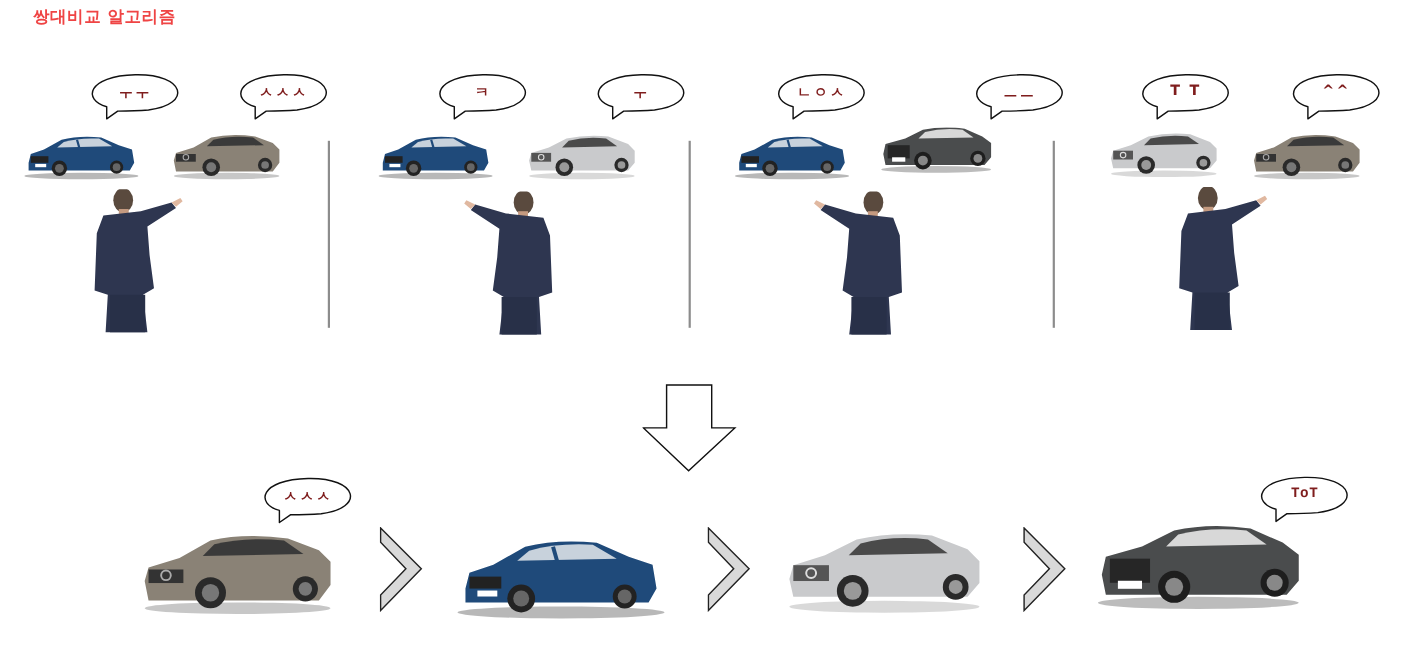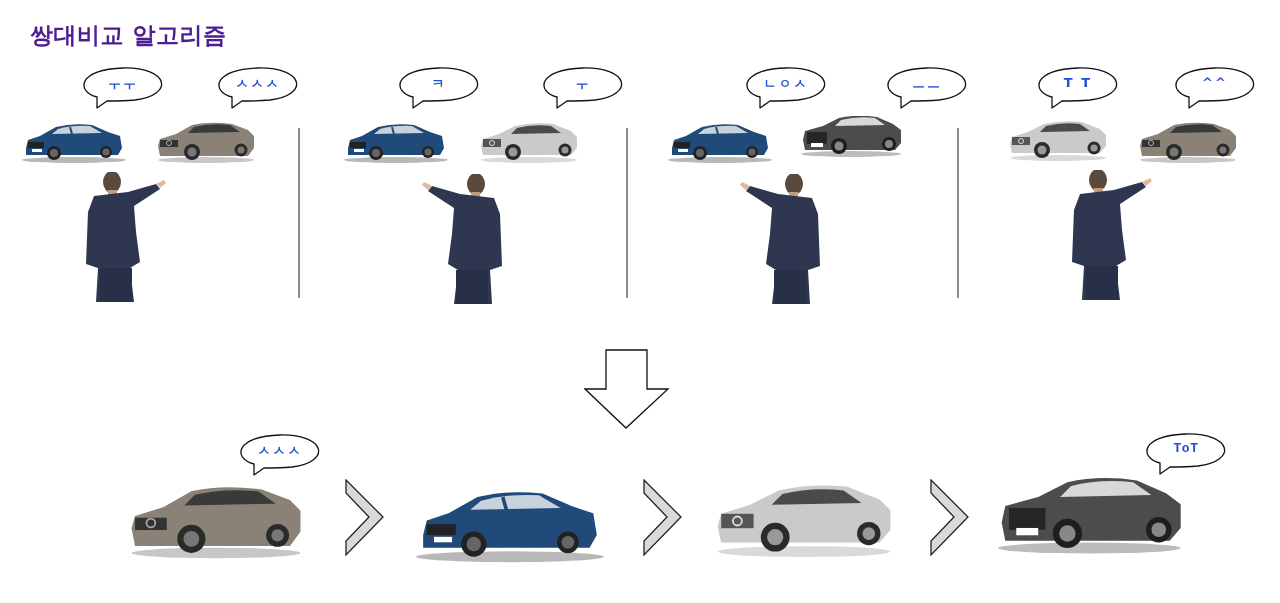--- a/index.html
+++ b/index.html
@@ -1,29 +1,29 @@
 <!DOCTYPE html>
 <html><head>
 <meta charset="utf-8">
 <style>
   html, body { margin: 0; padding: 0; }
   body {
     width: 1280px; height: 603px; background: #ffffff; position: relative; overflow: hidden;
     font-family: "DejaVu Sans", "Liberation Sans", sans-serif;
   }
   .title {
-    position: absolute; left: 30px; top: 20px; font-size: 23px; font-weight: bold; color: #4c1d95;
+    position: absolute; left: 30px; top: 6px; font-size: 15px; font-weight: bold; color: #ef4444;
     letter-spacing: 0.5px;
   }
   .abs { position: absolute; }
   .bubble { position: absolute; width: 96px; height: 48px; }
   .bubble svg { position: absolute; left: 0; top: 0; overflow: visible; }
   .bubble-text {
     position: absolute; left: 0; top: 8px; width: 88px; text-align: center;
-    font-size: 13px; font-weight: bold; color: #1d4ed8; letter-spacing: 2px;
+    font-size: 13px; font-weight: bold; color: #7f1d1d; letter-spacing: 2px;
   }
   .divider { position: absolute; width: 2px; background: #8c8c8c; top: 128px; height: 170px; }
   .car { position: absolute; }
   .person { position: absolute; }
   .chev { position: absolute; }
 </style>
 </head>
 <body>
 
 <svg width="0" height="0" style="position:absolute">
@@ -148,21 +148,21 @@
   <svg class="car" style="left:479px;top:122px;" width="100" height="42">
       <use href="#car-merc"></use>
     </svg>
   <svg class="person" style="left:420px;top:174px;" width="90" height="132">
       <use href="#person-left"></use>
     </svg>
 </div>
 <div class="divider" style="left:626px;"></div>
 
 <div>
-  <div class="bubble" style="left:742px;top:67px;text-decoration:underline;">
+  <div class="bubble" style="left:703px;top:67px;text-decoration:underline;">
     <svg width="96" height="48">
         <use href="#bubble-shape"></use>
       </svg>
     <div class="bubble-text">ㄴㅇㅅ</div>
   </div>
   <div class="bubble" style="left:883px;top:67px;">
     <svg width="96" height="48">
         <use href="#bubble-shape"></use>
       </svg>
     <div class="bubble-text">ㅡㅡ</div>

